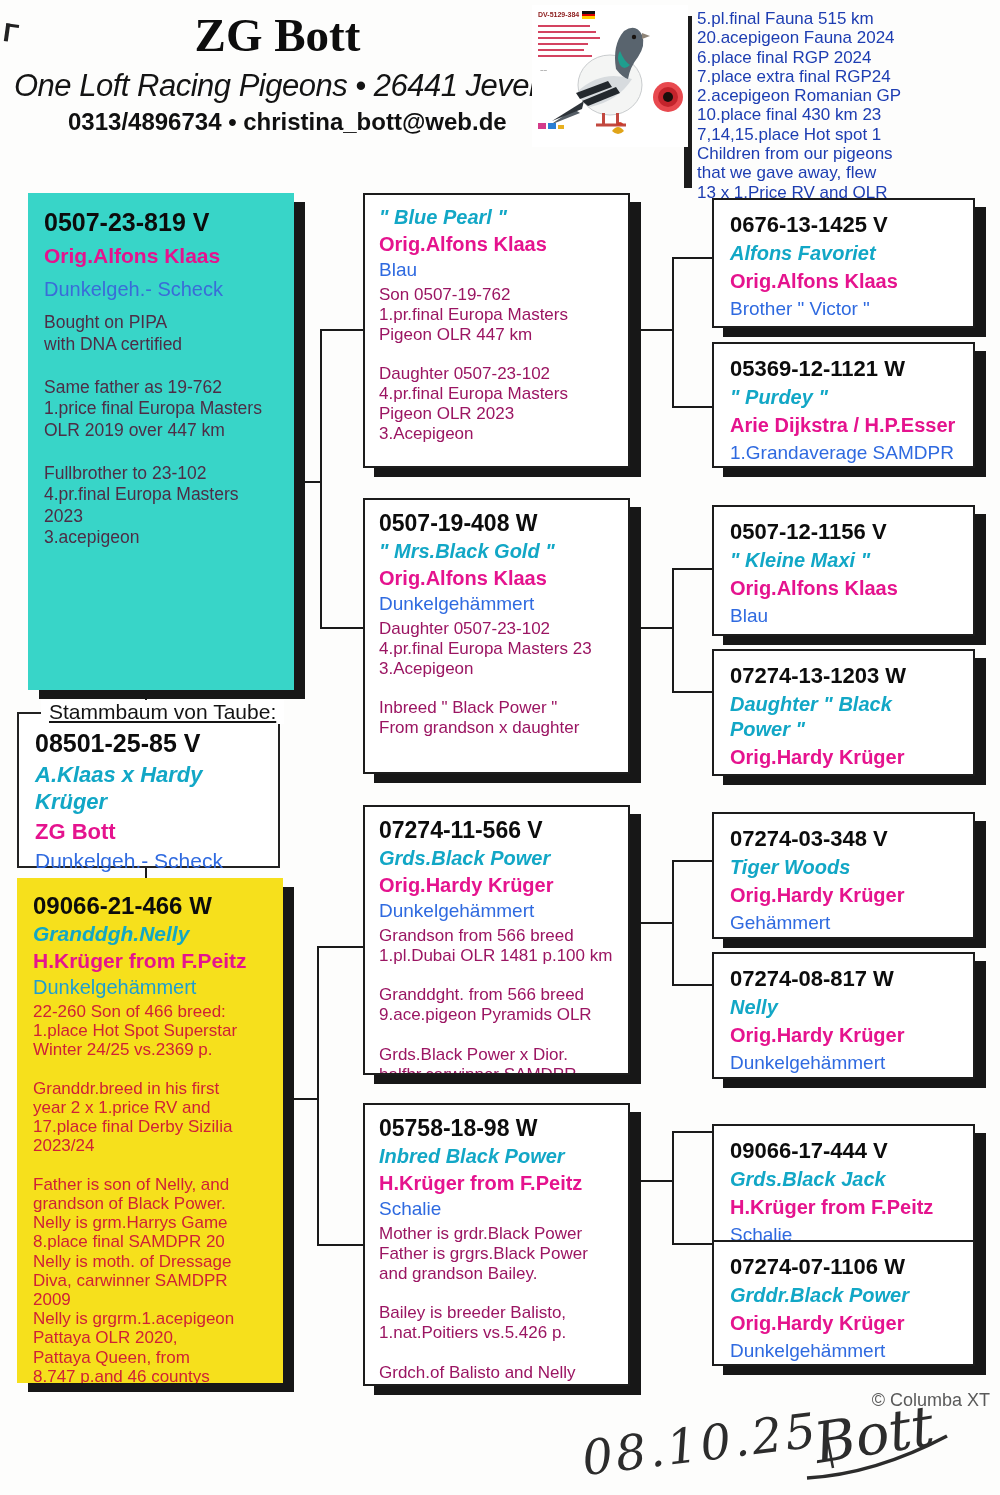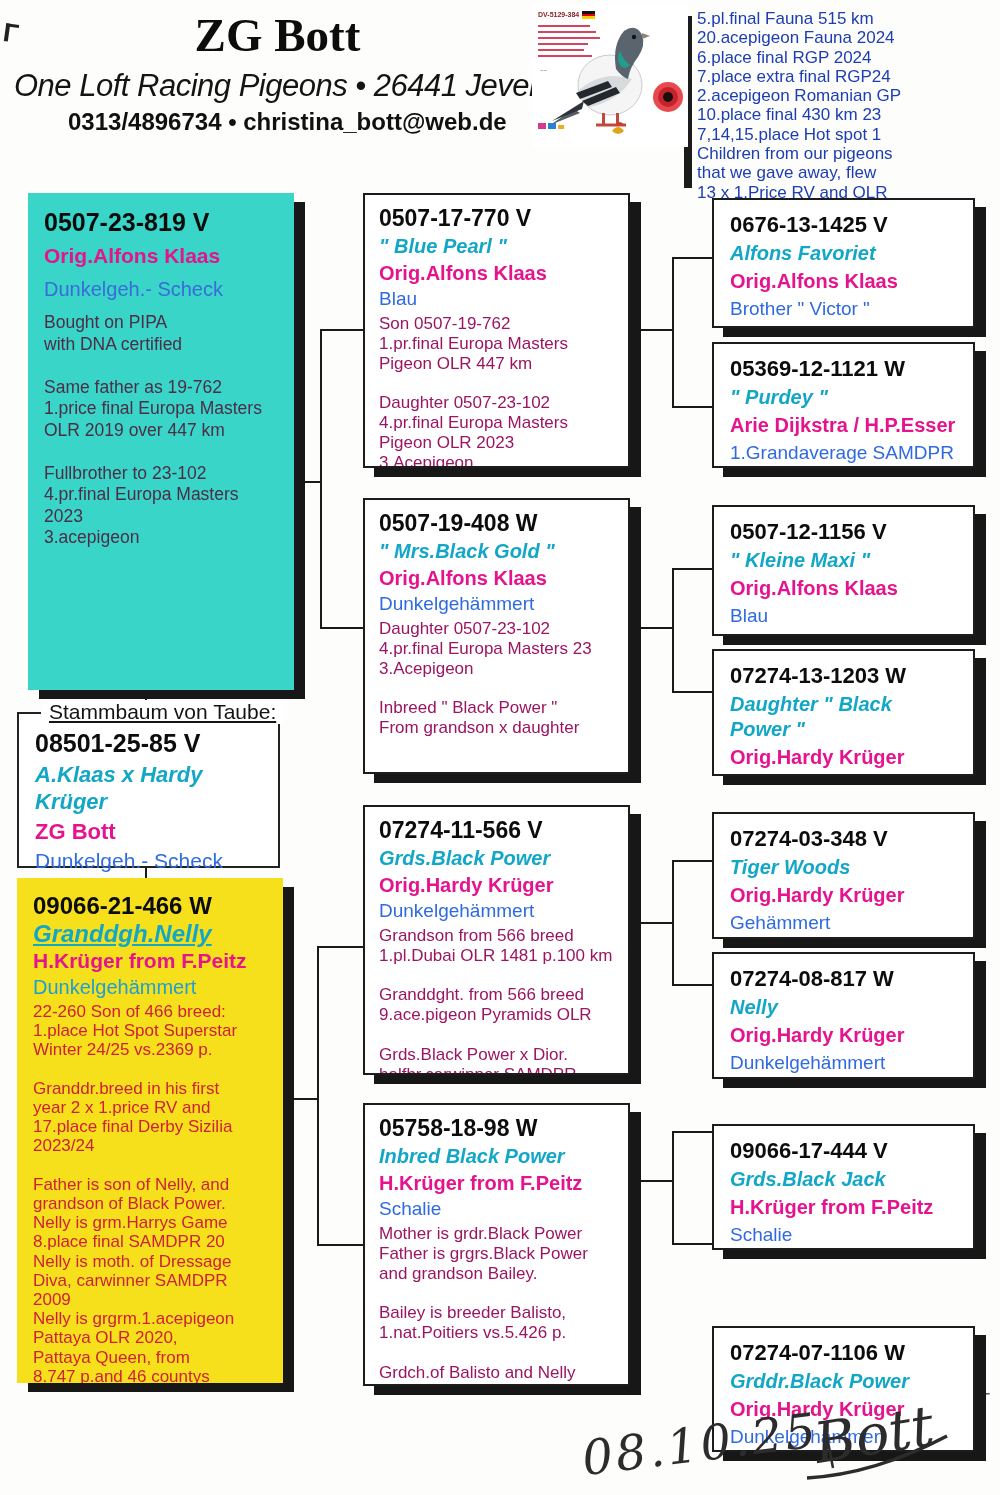--- a/index.html
+++ b/index.html
@@ -44,21 +44,21 @@
   .right-box .pcolor{font-size:19px;line-height:23px;}
   
   .father-box{left:28px;top:193px;width:266px;height:497px;background:#38d5c8;border:none;padding:14px 16px;}
   .father-box .ring{font-size:25px;line-height:30px;margin-bottom:6px;}
   .father-box .pname{color:#6d93b8;font-size:21px;line-height:26px;margin-bottom:8px;}
   .father-box .porigin{font-size:21px;line-height:26px;margin-bottom:8px;}
   .father-box .pcolor{color:#3a6cd8;font-size:20px;line-height:25px;margin-bottom:10px;}
   .father-box .pbody{color:#4e2d46;font-size:17.5px;line-height:21.5px;}
   .mother-box{left:17px;top:878px;width:266px;height:505px;background:#f6e01c;border:none;padding:14px 16px;}
   .mother-box .ring{font-size:24px;line-height:27px;margin-bottom:2px;}
-  .mother-box .pname{font-size:24px;line-height:25px;margin-bottom:2px;text-decoration:underline;}
+  .mother-box .pname{font-size:21px;line-height:25px;margin-bottom:2px;}
   .mother-box .porigin{font-size:21px;line-height:25px;margin-bottom:2px;}
   .mother-box .pcolor{color:#1e9ed2;font-size:20px;line-height:24px;margin-bottom:3px;}
   .mother-box .pbody{color:#cf2136;font-size:17px;line-height:19.2px;}
   .subject-box{left:17px;top:712px;width:263px;height:156px;border:2px solid #222;box-shadow:none;
                padding:14px 16px 10px 16px;overflow:visible;}
   .subject-box .ring{font-size:25px;line-height:30px;margin-bottom:3px;}
   .subject-box .pname{font-size:22px;line-height:27px;margin-bottom:3px;}
   .subject-box .porigin{font-size:22px;line-height:27px;margin-bottom:3px;}
   .subject-box .pcolor{font-size:21px;line-height:25px;}
   .subject-label{position:absolute;top:-14px;left:22px;background:#fff;padding:0 8px;
@@ -221,21 +221,20 @@
 Nelly is moth. of Dressage
 Diva, carwinner SAMDPR
 2009
 Nelly is grgrm.1.acepigeon
 Pattaya OLR 2020,
 Pattaya Queen, from
 8.747 p.and 46 countys</div>
   </div>
 
   <div class="pbox mid-box" style="top:193px;height:275px">
-    <div class="ring">0507-17-770 V</div>
     <div class="pname">" Blue Pearl "</div>
     <div class="porigin">Orig.Alfons Klaas</div>
     <div class="pcolor">Blau</div>
     <div class="pbody">Son 0507-19-762
 1.pr.final Europa Masters
 Pigeon OLR 447 km
 
 Daughter 0507-23-102
 4.pr.final Europa Masters
 Pigeon OLR 2023
@@ -329,21 +328,21 @@
     <div class="pcolor">Dunkelgehämmert</div>
   </div>
 
   <div class="pbox right-box" style="top:1124px;height:126px">
     <div class="ring">09066-17-444 V</div>
     <div class="pname">Grds.Black Jack</div>
     <div class="porigin">H.Krüger from F.Peitz</div>
     <div class="pcolor">Schalie</div>
   </div>
 
-  <div class="pbox right-box" style="top:1326px;height:126px">
+  <div class="pbox right-box" style="top:1240px;height:126px">
     <div class="ring">07274-07-1106 W</div>
     <div class="pname">Grddr.Black Power</div>
     <div class="porigin">Orig.Hardy Krüger</div>
     <div class="pcolor">Dunkelgehämmert</div>
   </div>
 
   <div class="copyright">© Columba XT</div>
 
   <div class="handwriting">
     <svg width="400" height="95" viewBox="0 0 400 95">

